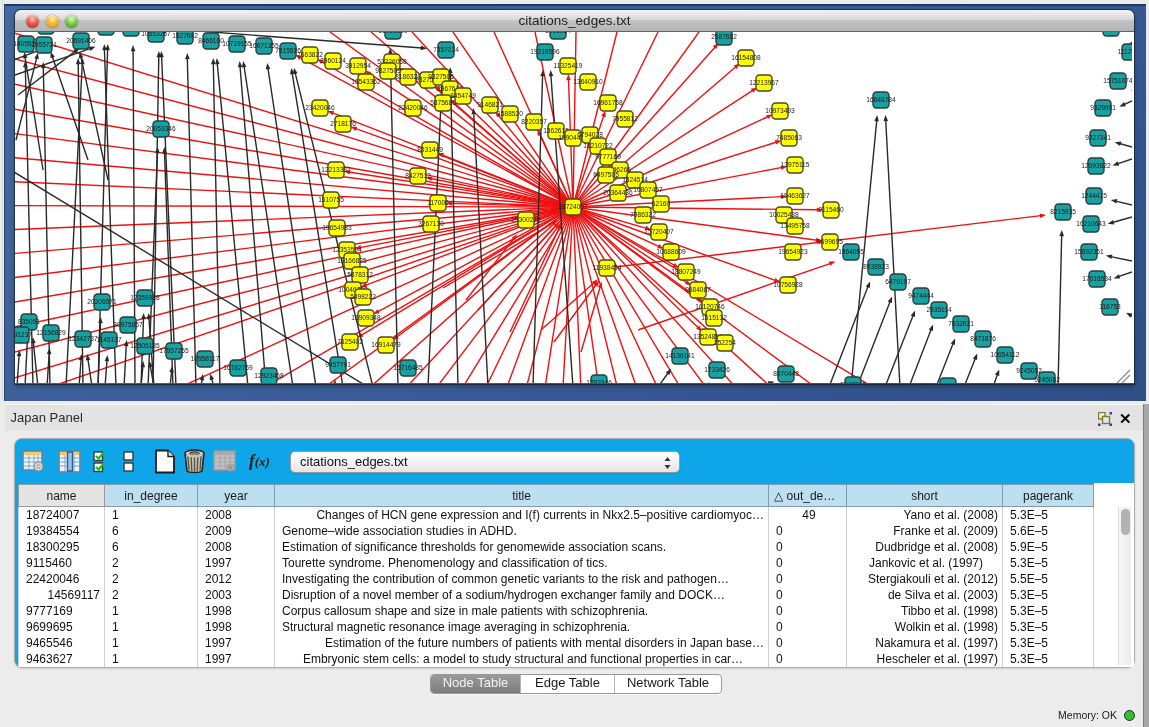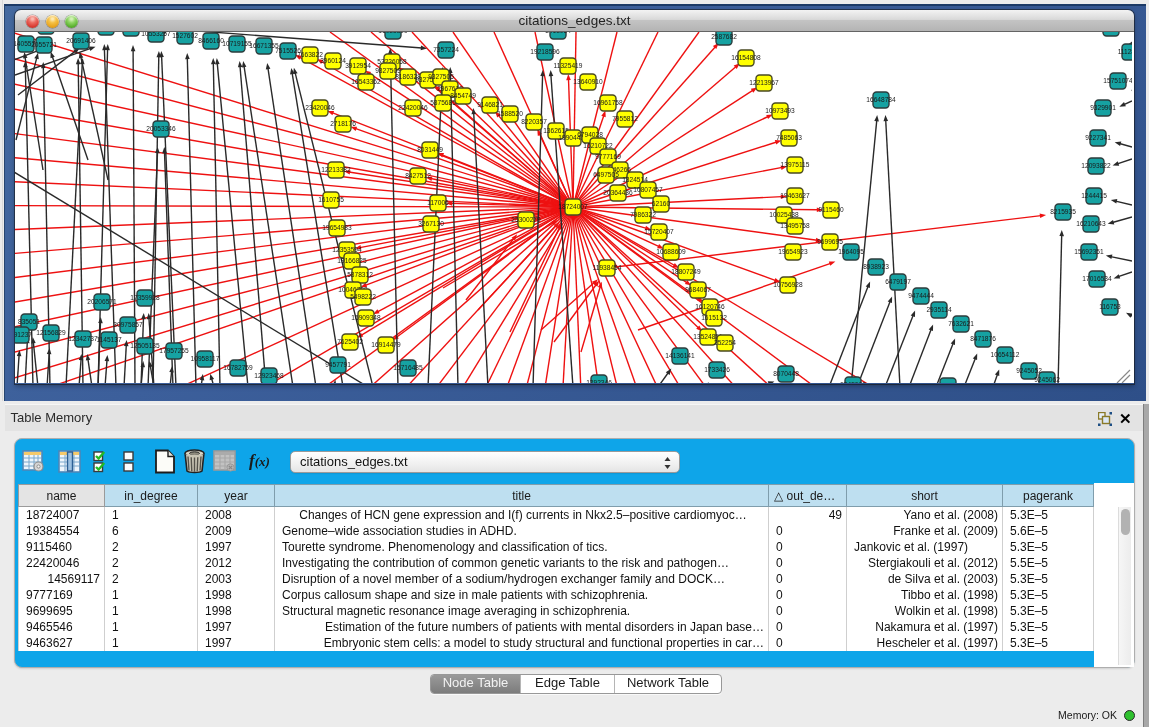--- a/index.html
+++ b/index.html
@@ -611,21 +611,21 @@
 <rect x="824" y="234" width="16" height="16" rx="3.5" fill="#ffff00" stroke="#4a4a22" stroke-width="1.4"></rect>
         <text x="832" y="244.3" font-size="6.6" font-family="Liberation Sans, sans-serif" fill="#1a1a1a" text-anchor="middle">9699695</text>
 <rect x="787" y="244" width="16" height="16" rx="3.5" fill="#ffff00" stroke="#4a4a22" stroke-width="1.4"></rect>
         <text x="795" y="254.3" font-size="6.6" font-family="Liberation Sans, sans-serif" fill="#1a1a1a" text-anchor="middle">19654923</text>
 <rect x="782" y="277" width="16" height="16" rx="3.5" fill="#ffff00" stroke="#4a4a22" stroke-width="1.4"></rect>
         <text x="790" y="287.3" font-size="6.6" font-family="Liberation Sans, sans-serif" fill="#1a1a1a" text-anchor="middle">10756928</text>
 </svg>
     </div>
 </div>
 <div class="tph">
-  <div class="txt">Table Memory</div>
+  <div class="txt">Japan Panel</div>
   <svg class="flicon" viewBox="0 0 14 14">
       <rect x="0.5" y="0.5" width="6.5" height="6.5" fill="#e8f0fa" stroke="#8a7a28" stroke-width="1.4"></rect>
       <rect x="4.5" y="4.5" width="7" height="7" fill="#dbe8f6" stroke="#8a7a28" stroke-width="1.4"></rect>
       <rect x="11.5" y="0" width="2.5" height="2.5" fill="#1d4e84"></rect>
       <rect x="0" y="11.5" width="2.5" height="2.5" fill="#1d4e84"></rect>
       <rect x="11.5" y="11.5" width="2.5" height="2.5" fill="#1d4e84"></rect>
     </svg>
   <div class="xicon">✕</div>
 </div>
 <div class="rightstrip"></div>
@@ -686,41 +686,50 @@
           <th style="width:77px">year</th>
           <th style="width:494px">title</th>
           <th style="width:78px;text-align:left;padding-left:5px">△ out_de…</th>
           <th style="width:156px">short</th>
           <th style="width:91px">pagerank</th>
         </tr>
 <tr>
           <td style="width:86px;text-align:left">18724007</td>
           <td style="width:93px;text-align:left">1</td>
           <td style="width:77px;text-align:left">2008</td>
-          <td style="width:494px;text-align:center">Changes of HCN gene expression and I(f) currents in Nkx2.5–positive cardiomyoc…</td>
-          <td style="width:78px;text-align:right">49</td>
+          <td style="width:494px;text-align:right">Changes of HCN gene expression and I(f) currents in Nkx2.5–positive cardiomyoc…</td>
+          <td style="width:78px;text-align:center">49</td>
           <td style="width:156px;text-align:right">Yano et al. (2008)</td>
           <td style="width:91px;text-align:left">5.3E–5</td>
         </tr>
 <tr>
           <td style="width:86px;text-align:left">19384554</td>
           <td style="width:93px;text-align:left">6</td>
           <td style="width:77px;text-align:left">2009</td>
           <td style="width:494px;text-align:left">Genome–wide association studies in ADHD.</td>
           <td style="width:78px;text-align:left">0</td>
           <td style="width:156px;text-align:right">Franke et al. (2009)</td>
           <td style="width:91px;text-align:left">5.6E–5</td>
         </tr>
 <tr>
+          <td style="width:86px;text-align:left">18300295</td>
+          <td style="width:93px;text-align:left">6</td>
+          <td style="width:77px;text-align:left">2008</td>
+          <td style="width:494px;text-align:left">Estimation of significance thresholds for genomewide association scans.</td>
+          <td style="width:78px;text-align:left">0</td>
+          <td style="width:156px;text-align:right">Dudbridge et al. (2008)</td>
+          <td style="width:91px;text-align:left">5.9E–5</td>
+        </tr>
+<tr>
           <td style="width:86px;text-align:left">9115460</td>
           <td style="width:93px;text-align:left">2</td>
           <td style="width:77px;text-align:left">1997</td>
           <td style="width:494px;text-align:left">Tourette syndrome. Phenomenology and classification of tics.</td>
           <td style="width:78px;text-align:left">0</td>
-          <td style="width:156px;text-align:left">Jankovic et al. (1997)</td>
+          <td style="width:156px;text-align:center">Jankovic et al. (1997)</td>
           <td style="width:91px;text-align:left">5.3E–5</td>
         </tr>
 <tr>
           <td style="width:86px;text-align:left">22420046</td>
           <td style="width:93px;text-align:left">2</td>
           <td style="width:77px;text-align:left">2012</td>
           <td style="width:494px;text-align:left">Investigating the contribution of common genetic variants to the risk and pathogen…</td>
           <td style="width:78px;text-align:left">0</td>
           <td style="width:156px;text-align:right">Stergiakouli et al. (2012)</td>
           <td style="width:91px;text-align:left">5.5E–5</td>
@@ -758,21 +767,21 @@
           <td style="width:77px;text-align:left">1997</td>
           <td style="width:494px;text-align:right">Estimation of the future numbers of patients with mental disorders in Japan base…</td>
           <td style="width:78px;text-align:left">0</td>
           <td style="width:156px;text-align:right">Nakamura et al. (1997)</td>
           <td style="width:91px;text-align:left">5.3E–5</td>
         </tr>
 <tr>
           <td style="width:86px;text-align:left">9463627</td>
           <td style="width:93px;text-align:left">1</td>
           <td style="width:77px;text-align:left">1997</td>
-          <td style="width:494px;text-align:right">Embryonic stem cells: a model to study structural and functional properties in car…</td>
+          <td style="width:494px;text-align:center">Embryonic stem cells: a model to study structural and functional properties in car…</td>
           <td style="width:78px;text-align:left">0</td>
           <td style="width:156px;text-align:right">Hescheler et al. (1997)</td>
           <td style="width:91px;text-align:left">5.3E–5</td>
         </tr>
   </tbody>
     </table>
   <div class="scrollv">
       <div class="thumb"></div>
     </div>
 </div>

